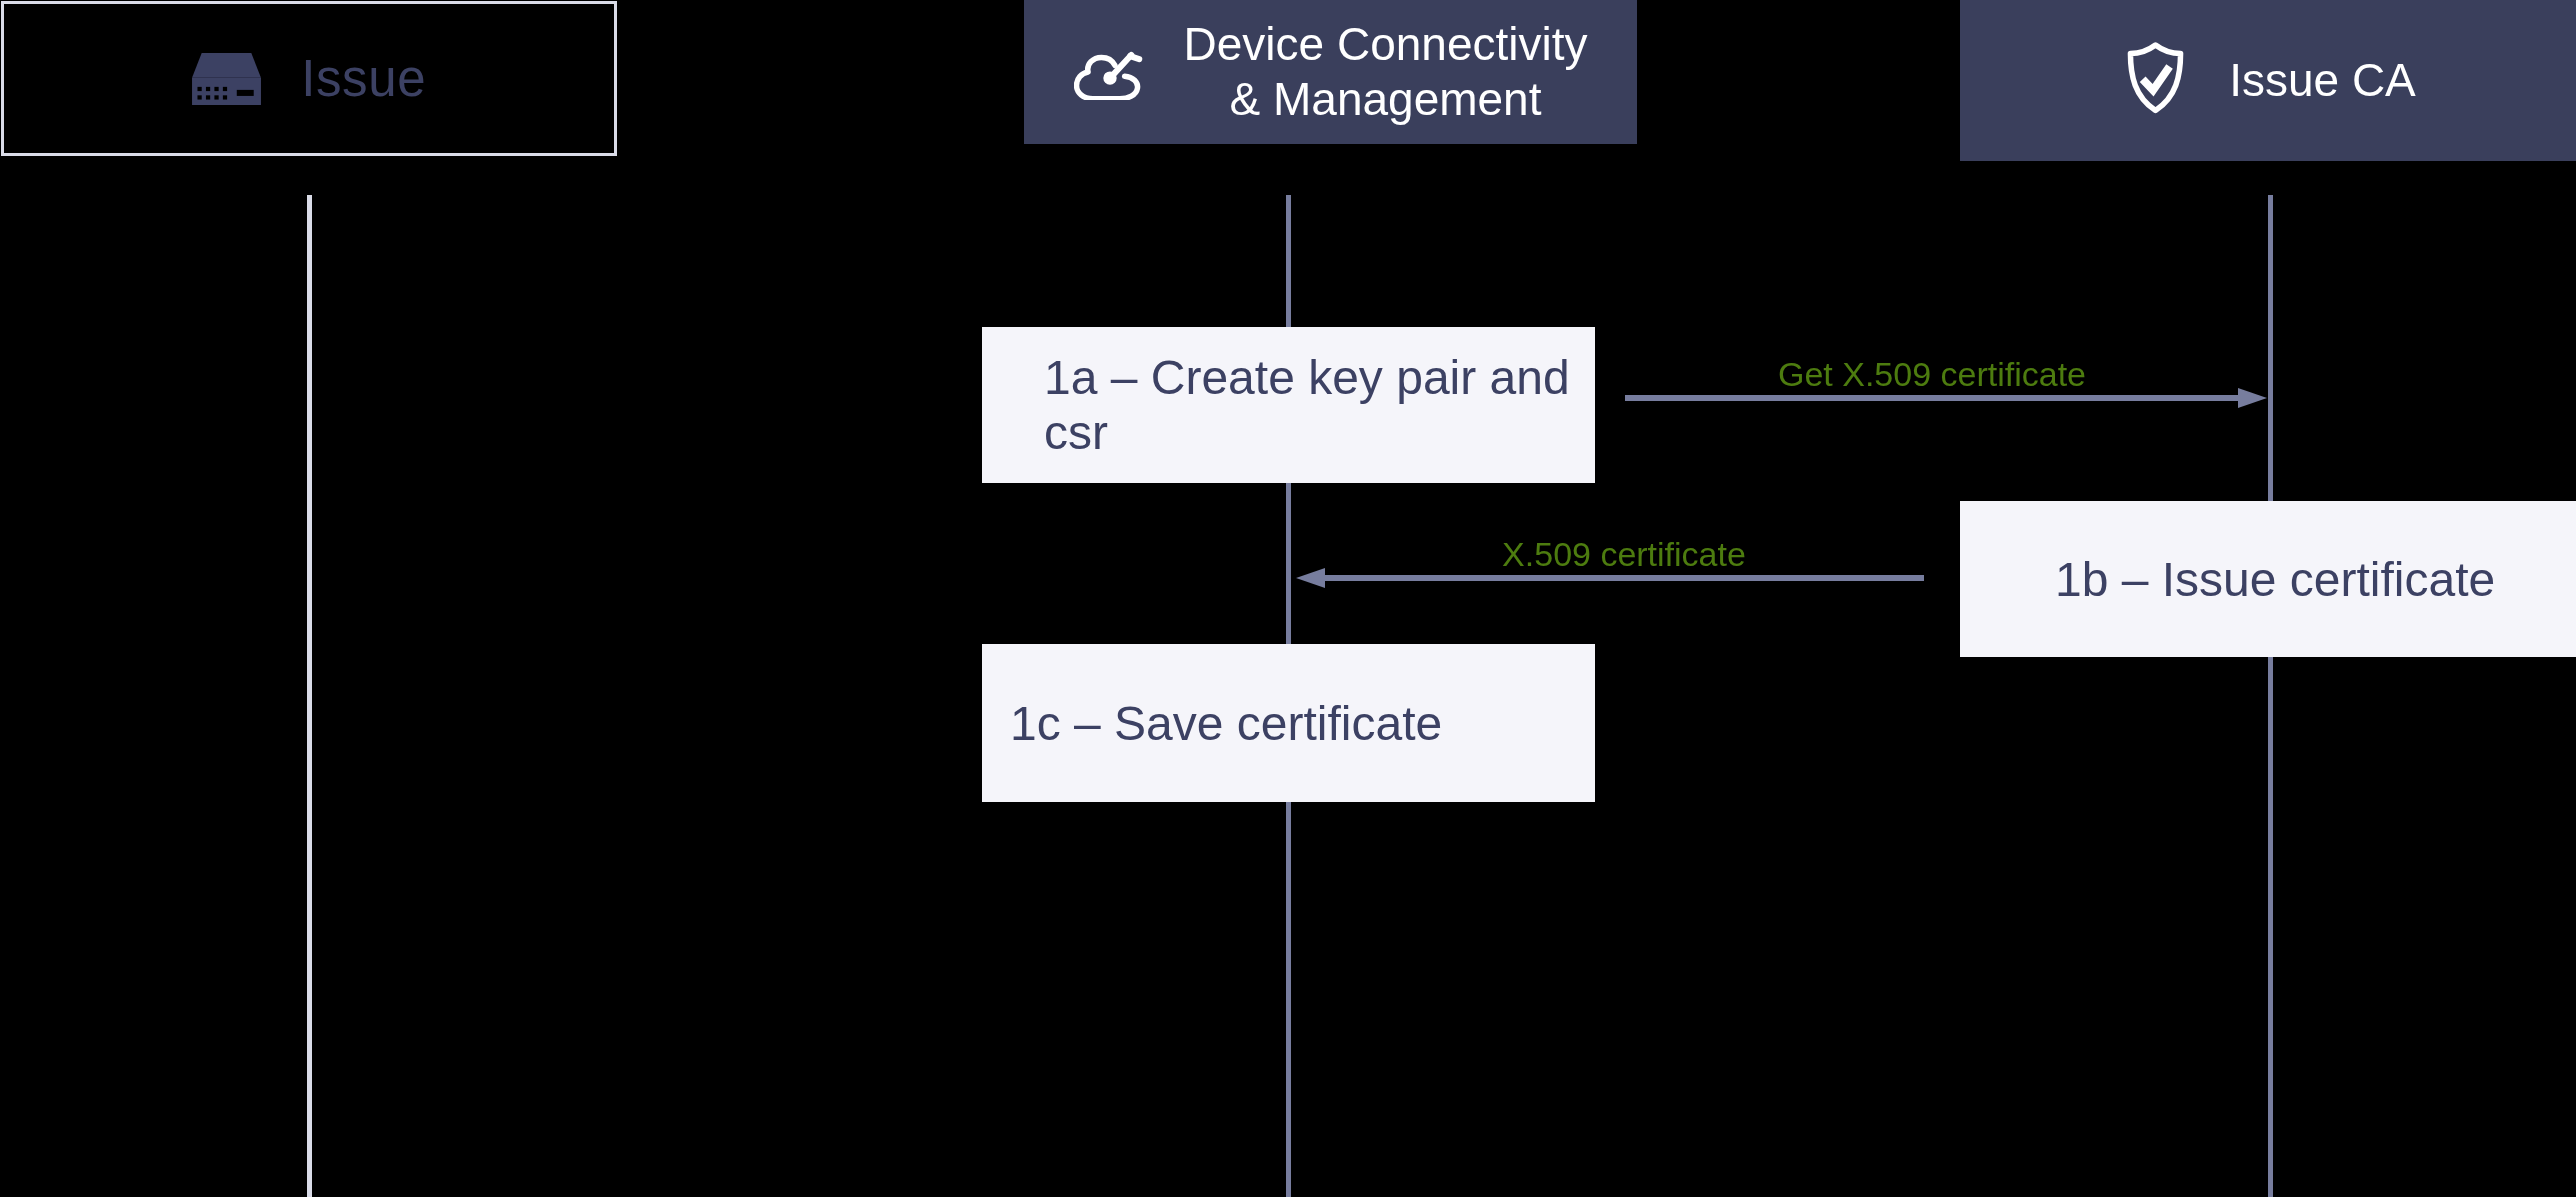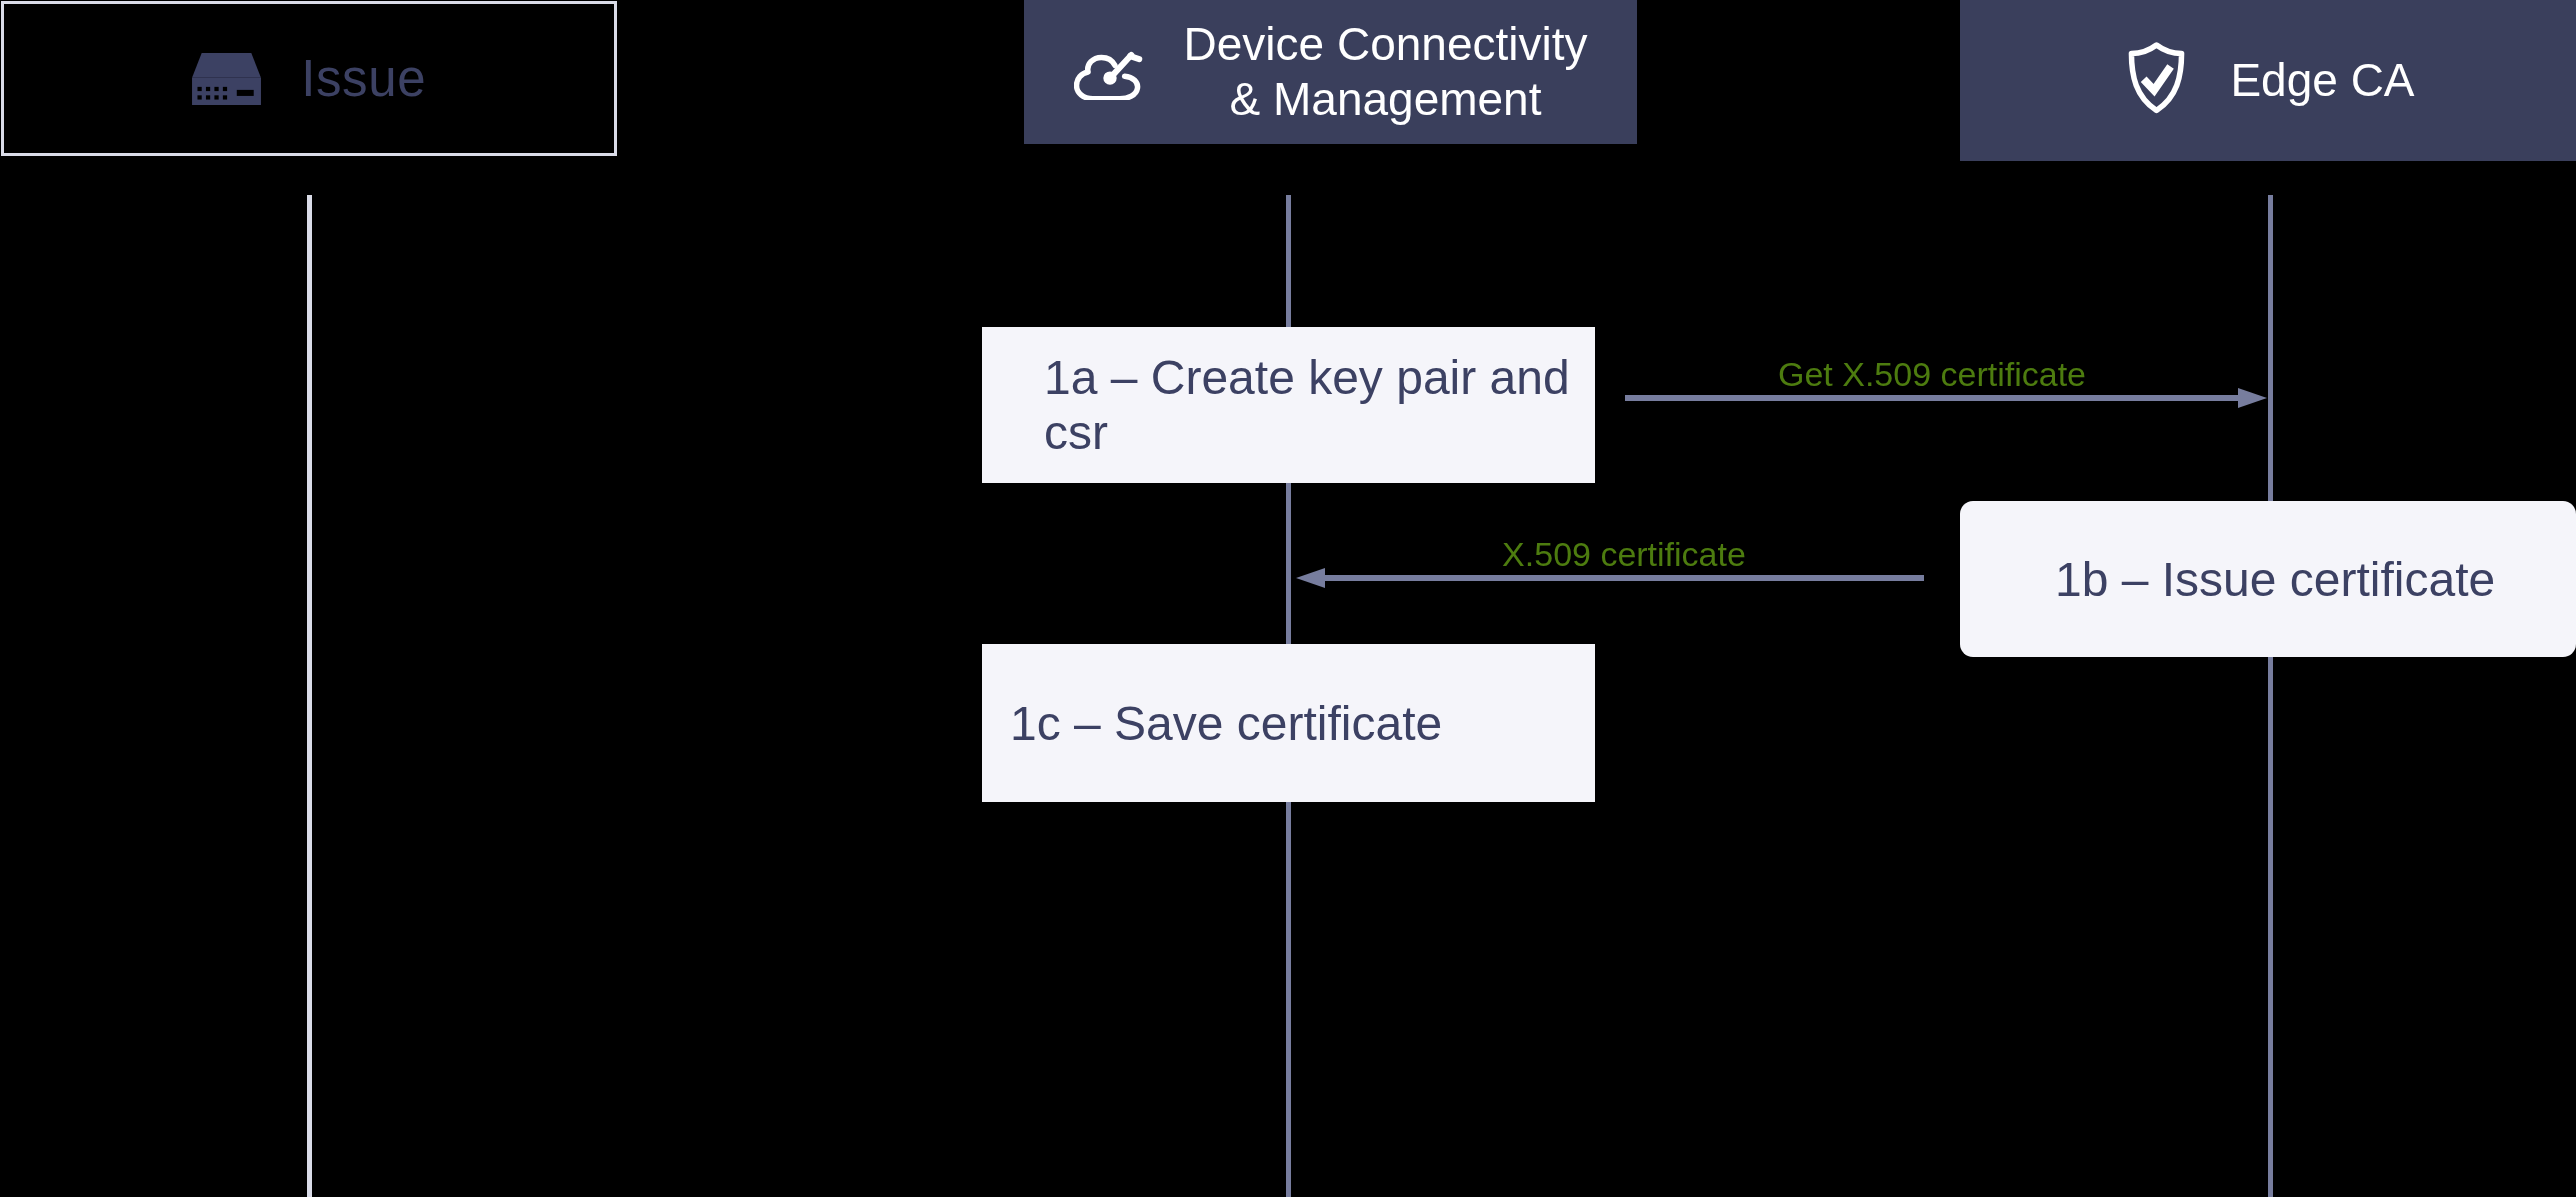--- a/index.html
+++ b/index.html
@@ -75,32 +75,32 @@
       <span>Device Connectivity</span>
       <span>&amp; Management</span>
     </div>
   </div>
 
   <div class="actor filled" style="left:1960px;top:0;width:616px;height:161px;">
     <svg class="icon" width="71" height="77" viewBox="0 0 116 126">
       <path d="M58 5 C70 14 86 19 99 19 C99 55 92 90 58 112 C24 90 17 55 17 19 C30 19 46 14 58 5 Z" fill="none" stroke="#FFFFFF" stroke-width="9" stroke-linejoin="round"></path>
       <path d="M37 61 L54 79 L81 40" fill="none" stroke="#FFFFFF" stroke-width="13"></path>
     </svg>
-    <span class="actor-title">Edge CA</span>
+    <span class="actor-title">Issue CA</span>
   </div>
 
   <div class="step" style="left:982px;top:327px;width:613px;height:156px;padding-left:62px;">
     <span>1a – Create key pair and csr</span>
   </div>
 
   <div class="msg-label" style="left:1625px;top:355px;width:614px;">Get X.509 certificate</div>
   <div class="msg-line" style="left:1625px;top:395px;width:614px;"></div>
   <div class="arrowhead right" style="left:2238px;top:388px;"></div>
 
-  <div class="step" style="left:1960px;top:501px;width:616px;height:156px;padding-left:95px;border-radius:13px;">
+  <div class="step" style="left:1960px;top:501px;width:616px;height:156px;padding-left:95px;">
     <span>1b – Issue certificate</span>
   </div>
 
   <div class="msg-label" style="left:1324px;top:535px;width:600px;">X.509 certificate</div>
   <div class="msg-line" style="left:1324px;top:575px;width:600px;"></div>
   <div class="arrowhead left" style="left:1296px;top:568px;"></div>
 
   <div class="step" style="left:982px;top:644px;width:613px;height:158px;padding-left:28px;">
     <span>1c – Save certificate</span>
   </div>

